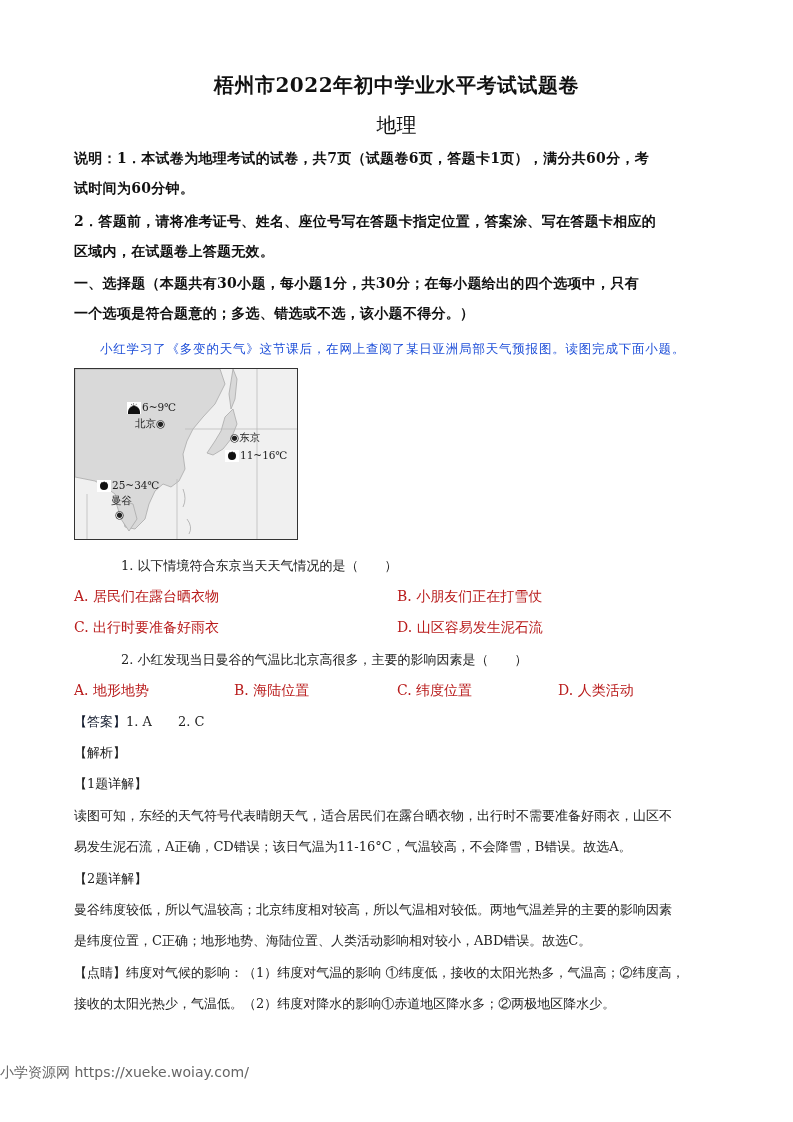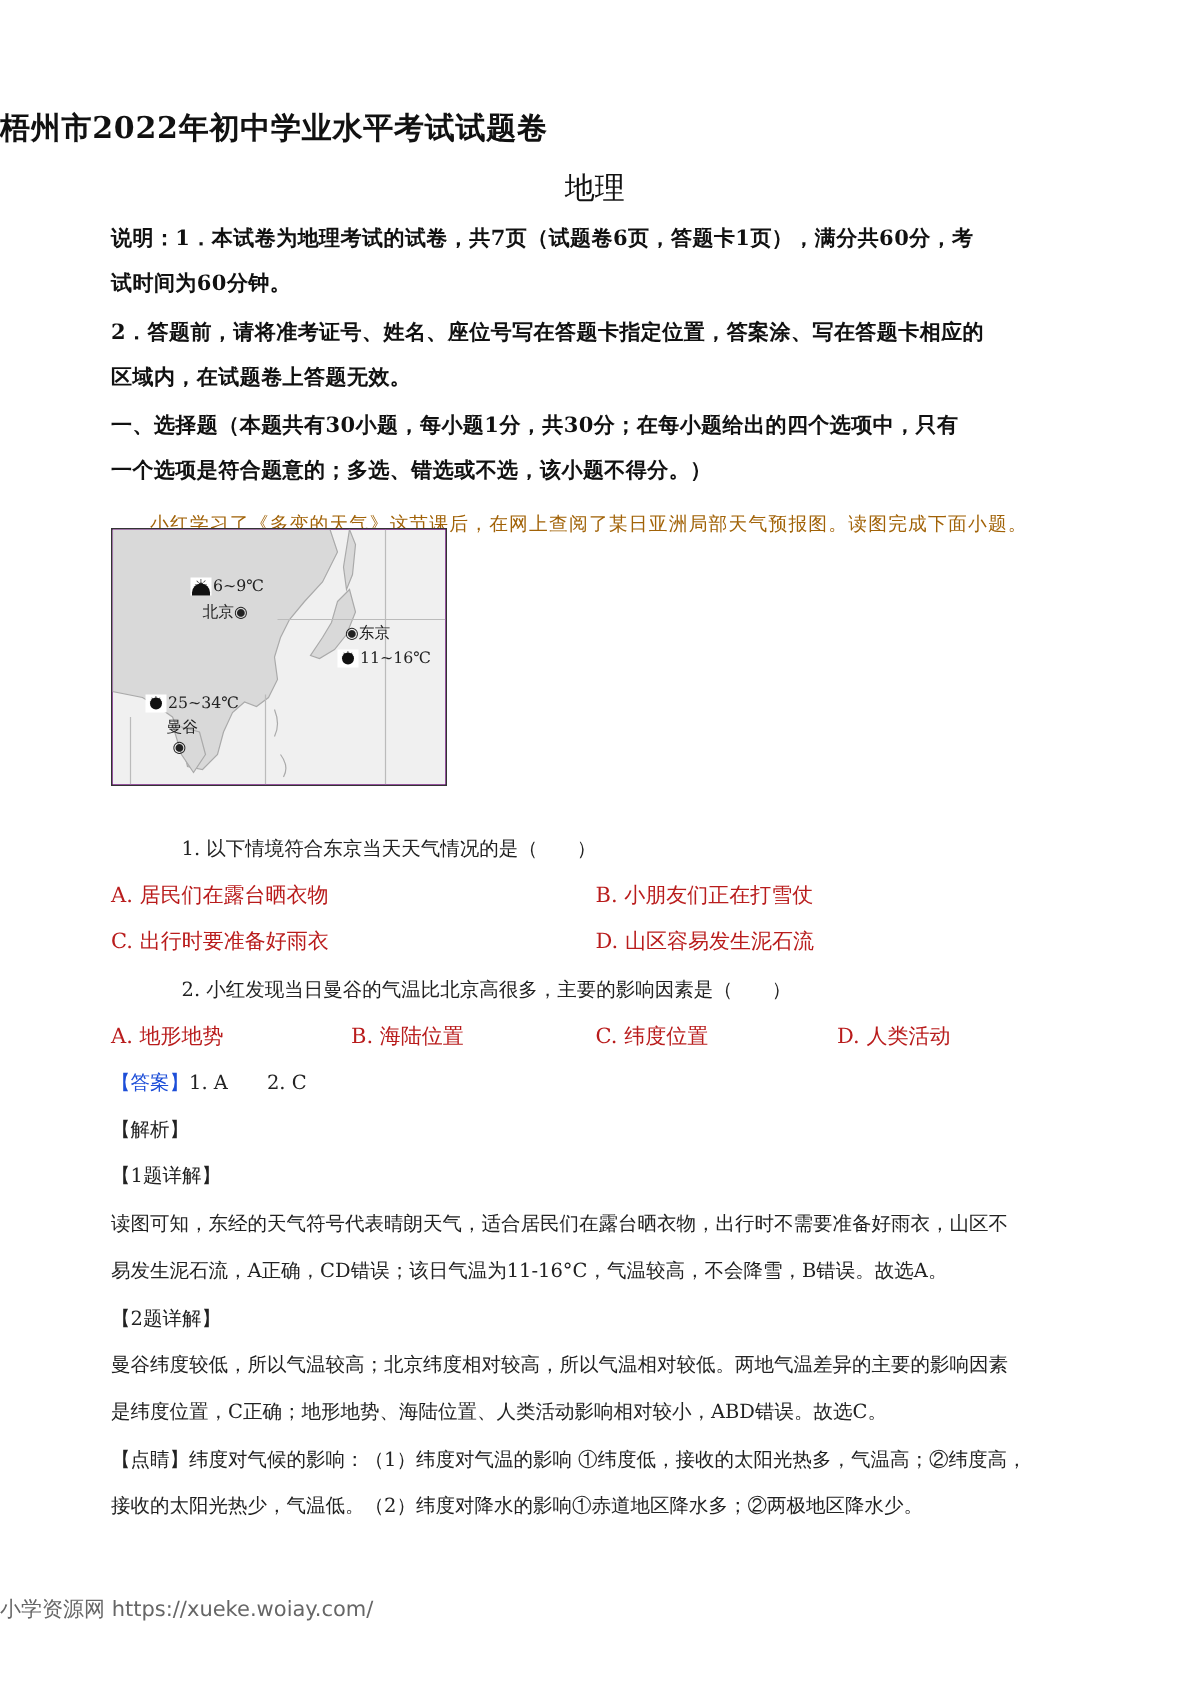--- a/index.html
+++ b/index.html
@@ -1,29 +1,29 @@
 <!DOCTYPE html>
 <html><head>
 <meta charset="utf-8">
 <style>
   html, body { margin: 0; padding: 0; background: #ffffff; }
   body { width: 793px; height: 1122px; position: relative; overflow: hidden;
          font-family: "DejaVu Serif", "Liberation Serif", serif; color: #111; }
   .abs { position: absolute; }
-  .title { left: 0; width: 793px; font-weight: bold; font-size: 20px; top: 72px; letter-spacing: 0.5px; }
+  .title { left: 0; width: 793px; text-align: center; font-weight: bold; font-size: 20px; top: 72px; letter-spacing: 0.5px; }
   .subtitle { left: 0; width: 793px; text-align: center; font-weight: normal; font-size: 20px; top: 112px; }
   .bline { left: 74px; width: 660px; font-weight: bold; font-size: 14px; white-space: nowrap; letter-spacing: 0.3px; }
-  .intro { left: 100px; font-size: 12.5px; top: 341px; white-space: nowrap; color: #a16207; letter-spacing: 0.8px; }
+  .intro { left: 100px; font-size: 12.5px; top: 341px; white-space: nowrap; color: #1d4ed8; letter-spacing: 0.8px; }
   .q { left: 74px; font-size: 13px; white-space: nowrap; color: #222; margin-left: 47px; }
   .opt { font-size: 14px; white-space: nowrap; color: #b91c1c; }
-  .blue { color: #1d4ed8; }
+  .blue { color: #0f172a; }
   .body { left: 74px; width: 650px; font-size: 13px; white-space: nowrap; color: #222; }
   .footer { left: 0; width: 793px; text-align: left; top: 1064px; font-size: 14px; color: #666;
             font-family: "DejaVu Sans", "Liberation Sans", sans-serif; }
-  .map { left: 74px; top: 352px; width: 222px; height: 170px; border: 1.5px solid #333; background: #d946ef; overflow: hidden; }
+  .map { left: 74px; top: 368px; width: 222px; height: 170px; border: 1.5px solid #333; background: #737373; overflow: hidden; }
   .map svg { position: absolute; left: 0; top: 0; }
   .maplabel { position: absolute; font-size: 10.5px; color: #222; white-space: nowrap; }
   .wicon { display: inline-block; width: 14px; height: 12px; background: #fff; vertical-align: middle; position: relative; margin-right: 1px; }
   .sun { position: absolute; left: 3px; top: 2px; width: 8px; height: 8px; border-radius: 50%; background: #111; }
   .sunray { position: absolute; left: 0; top: 0; width: 14px; height: 12px; font-size: 11px; line-height: 12px; text-align: center; color: #333; }
   .cloud { position: absolute; left: 1px; top: 4px; width: 12px; height: 8px; background: #111; border-radius: 6px 6px 0 0; }
 </style>
 </head>
 <body>
 

